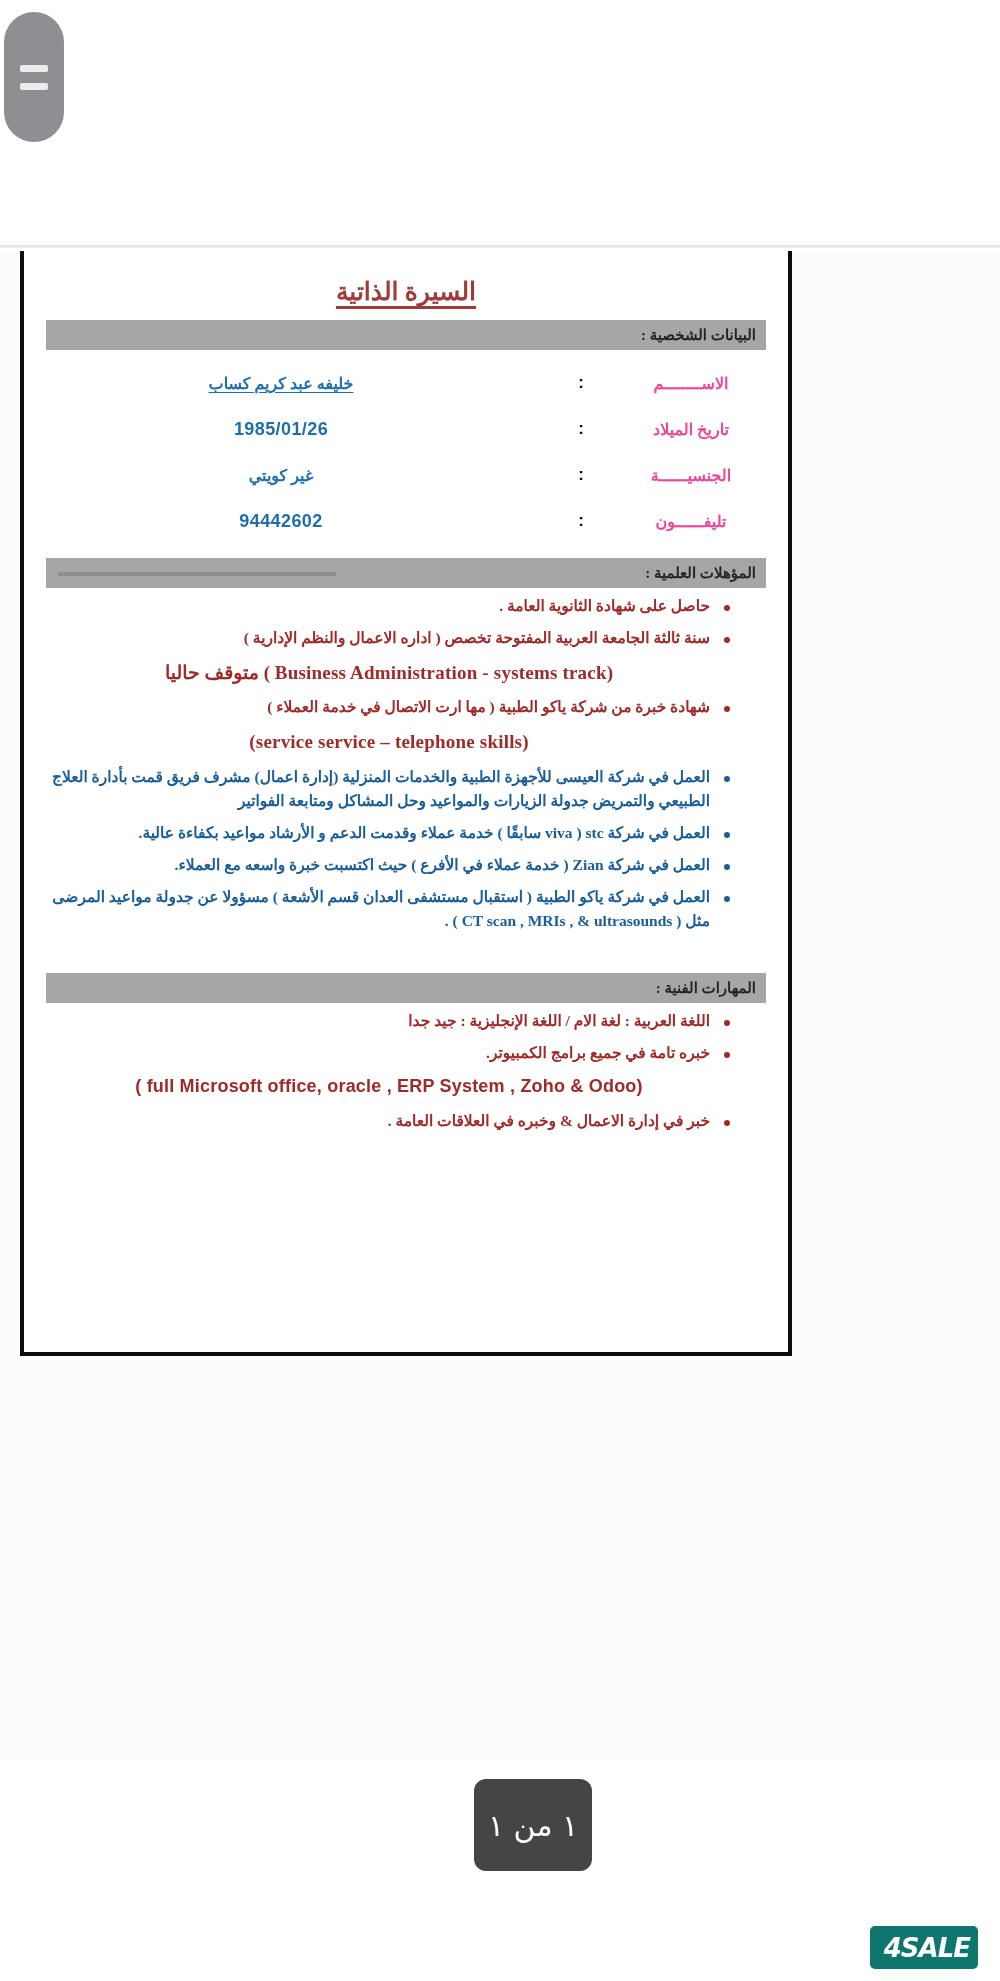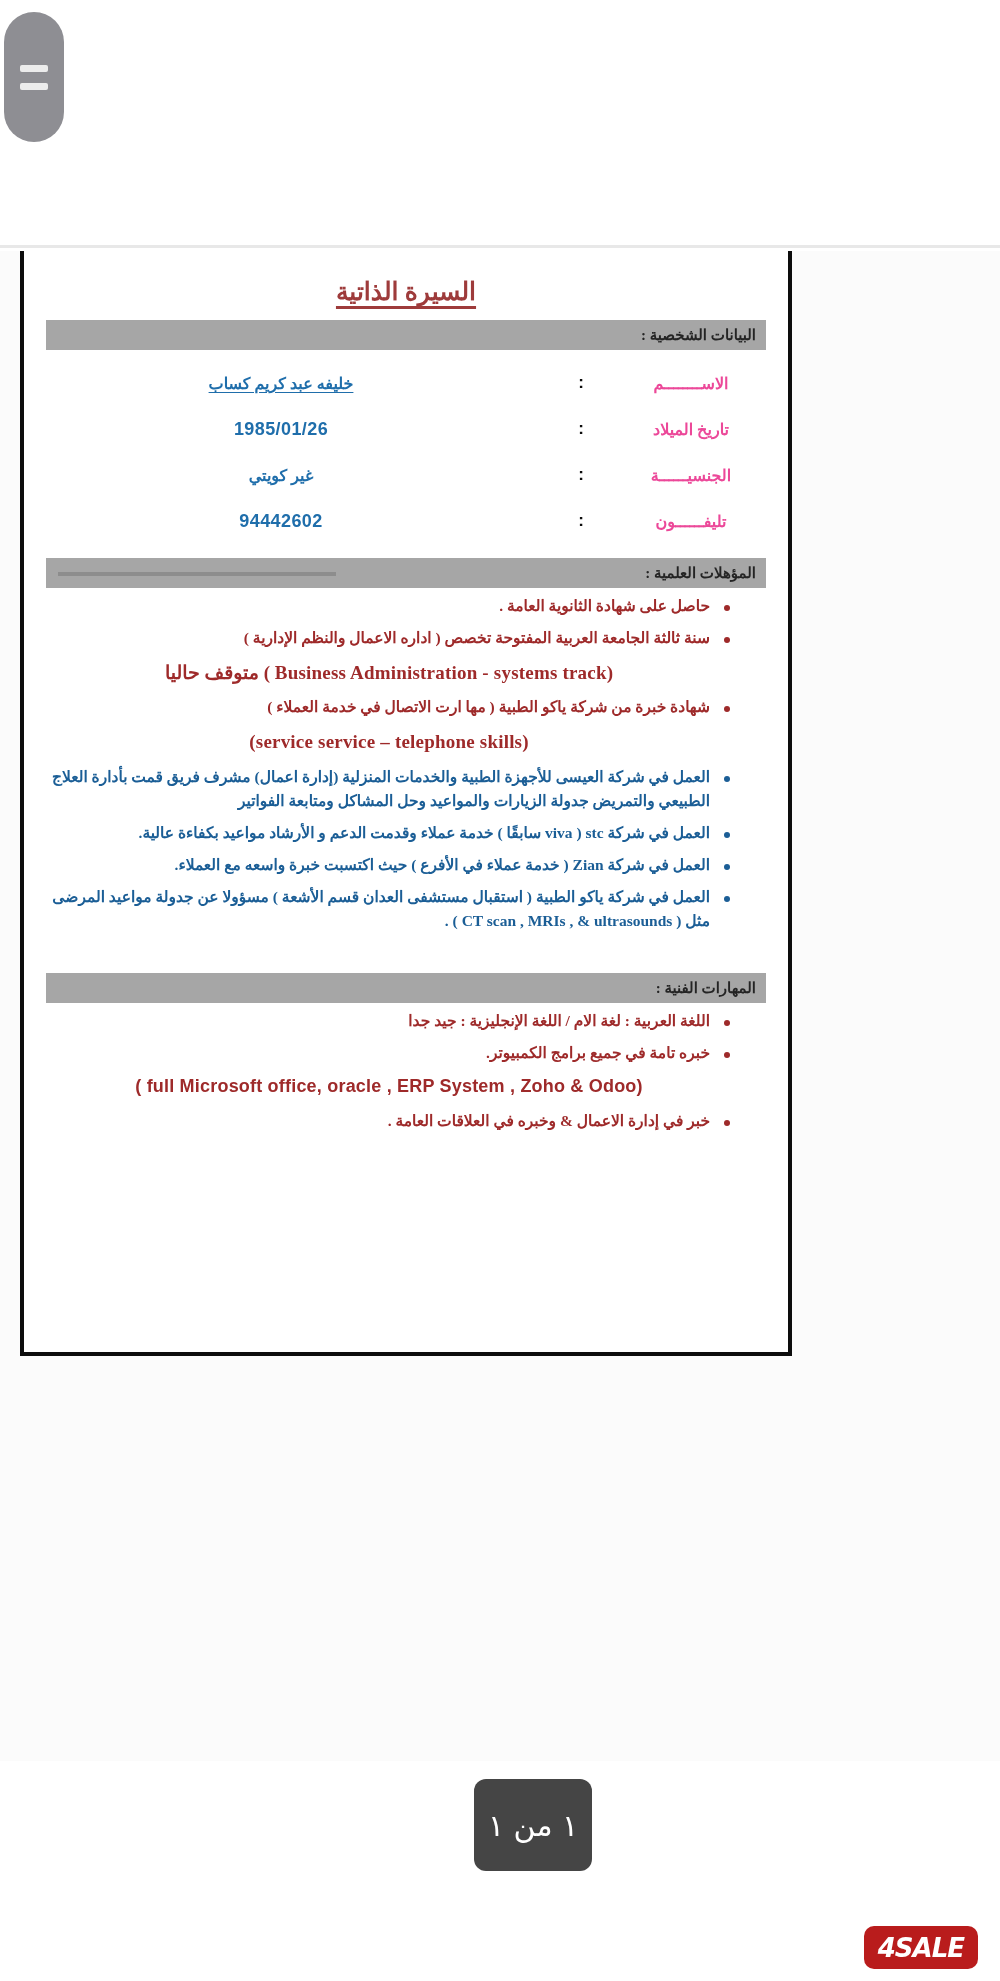--- a/index.html
+++ b/index.html
@@ -227,24 +227,24 @@
     color:#ffffff;
     font-family:"DejaVu Sans", sans-serif;
     font-size:30px;
     letter-spacing:1px;
     cursor:pointer;
     margin-left:33px;
   }
   .watermark {
     position:absolute;
     right:22px; bottom:12px;
-    background:#b91c1c;
+    background:#0f766e;
     color:#ffffff;
-    padding:7px 14px 6px 14px;
-    border-radius:10px;
+    padding:7px 8px 6px 14px;
+    border-radius:5px;
     font-family:"DejaVu Sans", sans-serif;
     font-weight:bold;
     font-style:italic;
     font-size:26px;
     letter-spacing:-1px;
   }
 </style>
 </head>
 <body>
 

